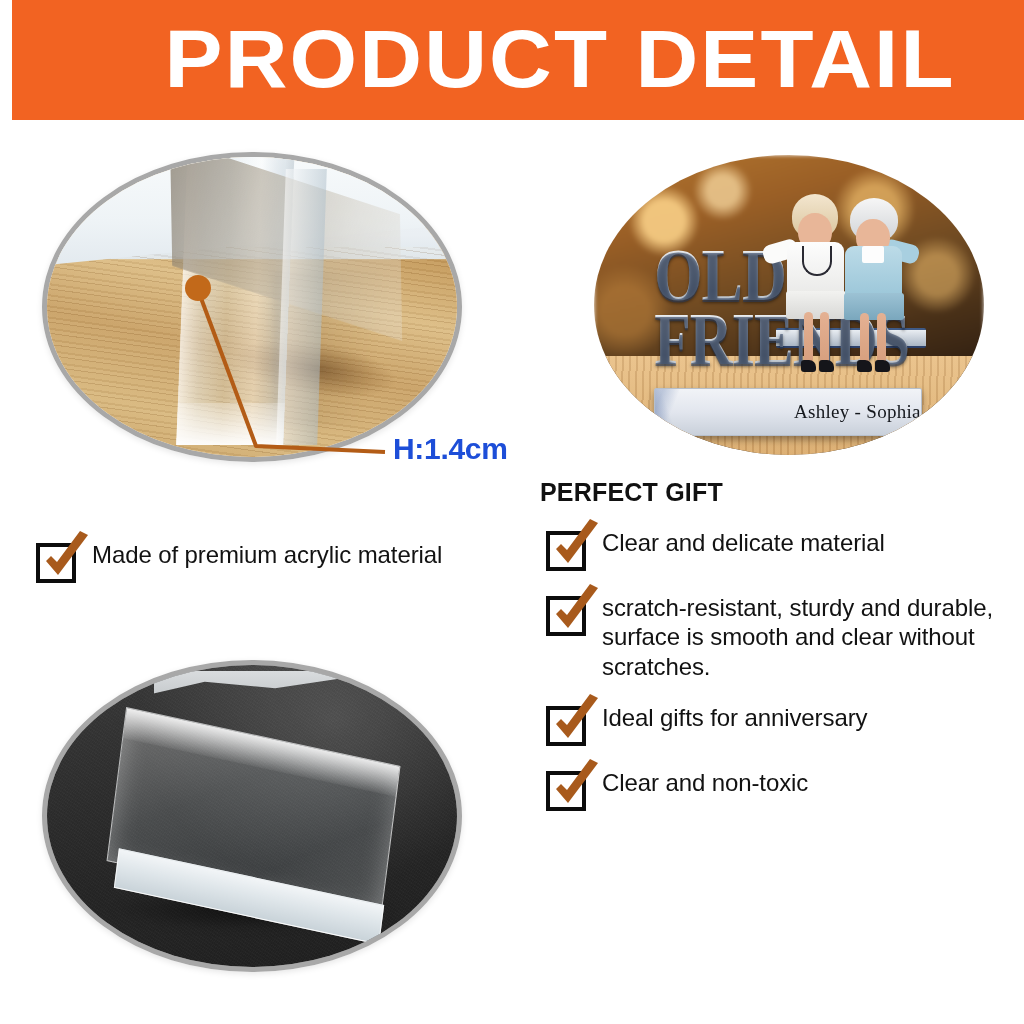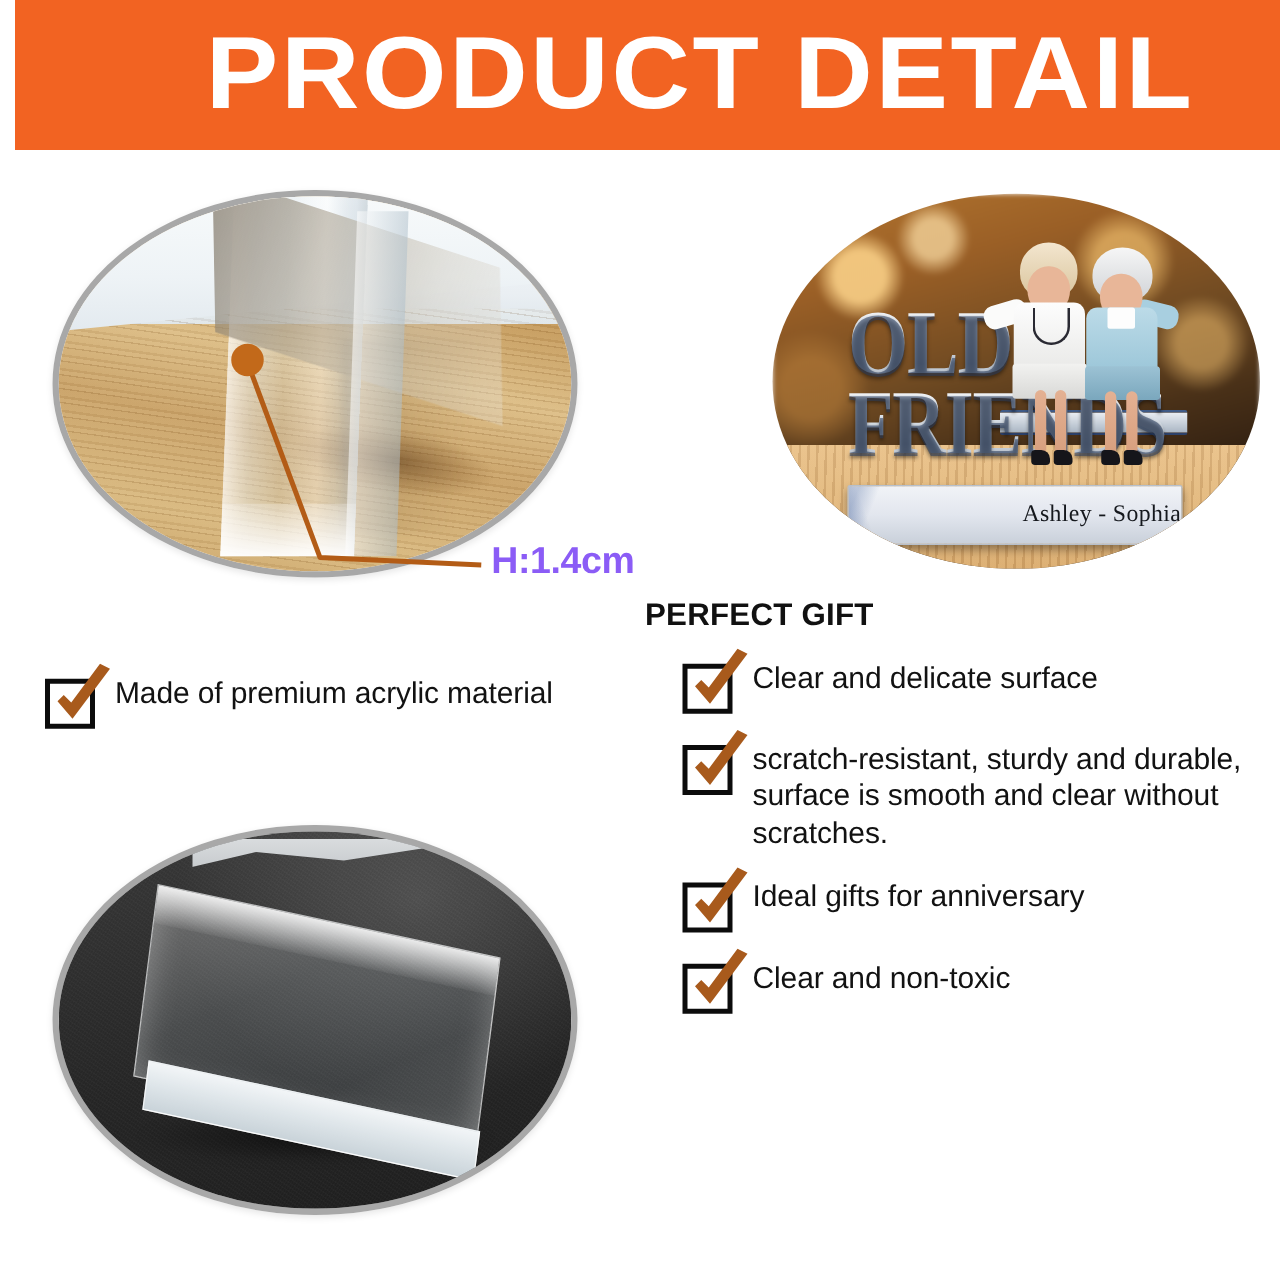--- a/index.html
+++ b/index.html
@@ -99,27 +99,27 @@
   .slab-shadow{
     position:absolute;left:55%;top:38%;width:34%;height:52%;
     background:linear-gradient(100deg,rgba(90,62,30,.22),rgba(90,62,30,0) 70%);
     filter:blur(3px);
   }
 
   
   .leader-svg{position:absolute;left:0;top:0;width:1024px;height:1024px;pointer-events:none;}
   .dim-label{
     position:absolute;left:393px;top:432px;
-    color:#8b5cf6;font-weight:bold;font-size:30px;
+    color:#1d4ed8;font-weight:bold;font-size:30px;
     font-family:"Liberation Sans","DejaVu Sans",sans-serif;
     letter-spacing:-.3px;white-space:nowrap;
   }
 
   
-  #ell-figurine{left:618px;top:155px;width:390px;height:300px;border-radius:50%;}
+  #ell-figurine{left:594px;top:155px;width:390px;height:300px;border-radius:50%;}
   .bokeh{
     position:absolute;inset:0;
     background:
       radial-gradient(circle at 18% 22%, rgba(255,214,140,.85) 0 5%, rgba(255,214,140,0) 9%),
       radial-gradient(circle at 33% 12%, rgba(255,226,170,.70) 0 4%, rgba(255,226,170,0) 8%),
       radial-gradient(circle at 72% 18%, rgba(255,206,120,.60) 0 6%, rgba(255,206,120,0) 11%),
       radial-gradient(circle at 88% 40%, rgba(240,190,110,.55) 0 5%, rgba(240,190,110,0) 10%),
       radial-gradient(circle at 8% 52%, rgba(190,130,60,.55) 0 6%, rgba(190,130,60,0) 12%),
       linear-gradient(165deg,#b4762f 0%,#9a5f26 22%,#6f4a22 45%,#4a3118 62%,#3a2614 72%,#2a1c0f 80%);
     filter:blur(2px);
@@ -241,21 +241,21 @@
     filter:blur(4px);
   }
 
   
   .section-heading{
     position:absolute;
     font-weight:bold;font-size:25px;color:#111111;
     letter-spacing:.2px;white-space:nowrap;
   }
   #heading-acrylic{left:36px;top:494px;}
-  #heading-gift{left:516px;top:478px;}
+  #heading-gift{left:540px;top:478px;}
 
   .feature-list{position:absolute;}
   #list-acrylic{left:36px;top:540px;width:480px;}
   #list-gift{left:546px;top:528px;width:462px;}
 
   .feature-item{position:relative;display:flex;align-items:flex-start;margin-bottom:18px;}
   .checkbox{
     position:relative;flex:0 0 auto;width:40px;height:40px;
     border:4px solid #0c0c0c;box-sizing:border-box;background:#ffffff;margin-top:3px;
   }
@@ -370,21 +370,21 @@
 
   <div class="feature-list" id="list-gift">
 
 
     <div class="feature-item">
       <div class="checkbox">
         <svg class="tick" viewBox="0 0 56 56" xmlns="http://www.w3.org/2000/svg">
           <path d="M8 30 L20 44 L50 4 L42 0 L19 31 L13 25 Z" fill="#a85a1c"></path>
         </svg>
       </div>
-      <div class="feature-text">Clear and delicate surface</div>
+      <div class="feature-text">Clear and delicate material</div>
     </div>
 
     <div class="feature-item">
       <div class="checkbox">
         <svg class="tick" viewBox="0 0 56 56" xmlns="http://www.w3.org/2000/svg">
           <path d="M8 30 L20 44 L50 4 L42 0 L19 31 L13 25 Z" fill="#a85a1c"></path>
         </svg>
       </div>
       <div class="feature-text">scratch-resistant, sturdy and durable, surface is smooth and clear without scratches.</div>
     </div>

